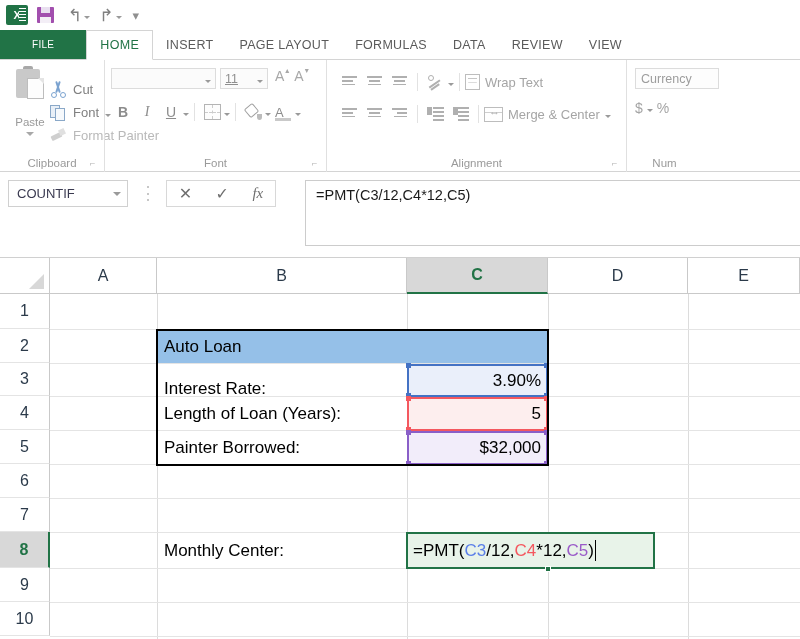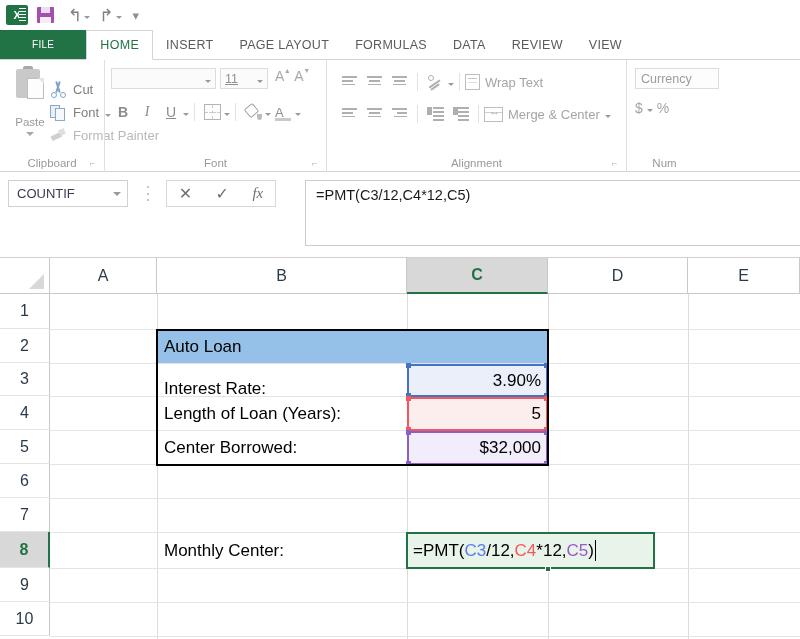--- a/index.html
+++ b/index.html
@@ -660,21 +660,21 @@
         <span class="hdl br" style="background:#8a5fc8"></span>
       </div>
 
       <div class="blk-outline" style="left:106px;top:35px;width:393px;height:137px;"></div>
 
       <div class="cell" style="left:109px;top:36px;width:246px;height:33px;">Auto Loan</div>
       <div class="cell" style="left:109px;top:70px;width:246px;height:49px;">Interest Rate:</div>
       <div class="cell right" style="left:359px;top:70px;width:137px;height:33px;">3.90%</div>
       <div class="cell" style="left:109px;top:103px;width:248px;height:34px;">Length of Loan (Years):</div>
       <div class="cell right" style="left:359px;top:103px;width:137px;height:34px;">5</div>
-      <div class="cell" style="left:109px;top:137px;width:246px;height:34px;">Center Borrowed:</div>
+      <div class="cell" style="left:109px;top:137px;width:246px;height:34px;">Painter Borrowed:</div>
       <div class="cell right" style="left:359px;top:137px;width:137px;height:34px;">$32,000</div>
       <div class="cell" style="left:109px;top:239px;width:246px;height:35px;">Monthly Center:</div>
 
       <div class="active-cell" style="left:356px;top:238px;width:249px;height:37px;text-align:right;">
         <span class="tok-fn">=PMT(</span>
           <span class="tok-c3">C3</span>
           <span class="tok-fn">/12,</span>
           <span class="tok-c4">C4</span>
           <span class="tok-fn">*12,</span>
           <span class="tok-c5">C5</span>

